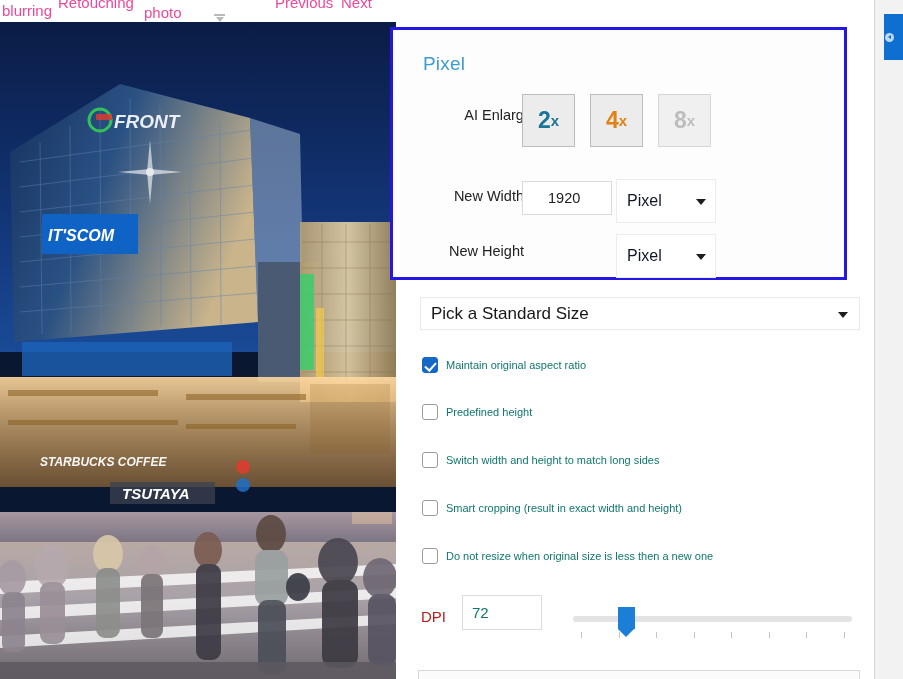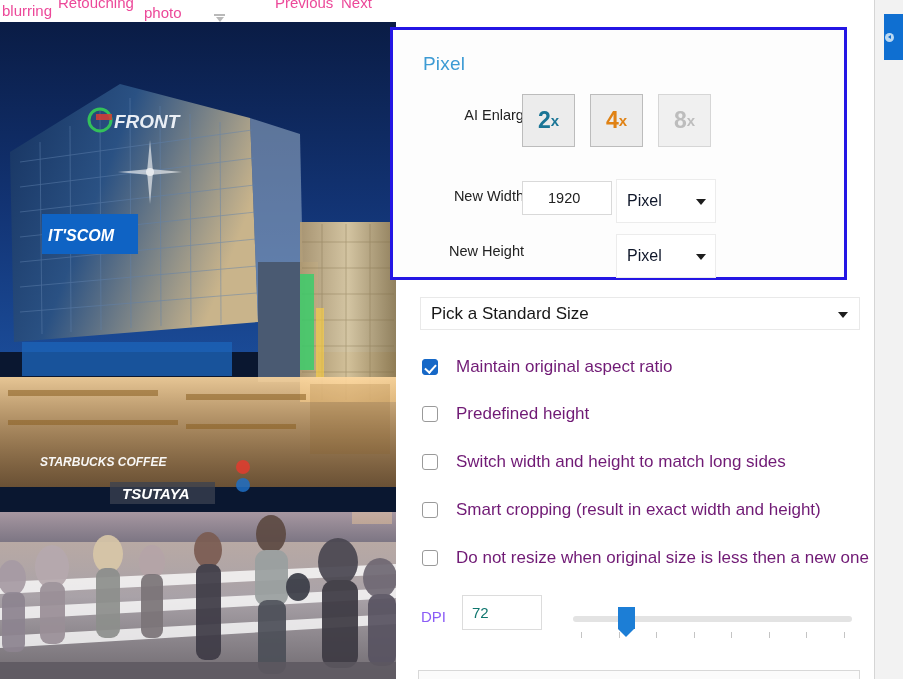--- a/index.html
+++ b/index.html
@@ -105,29 +105,29 @@
   .cbrow { position: absolute; left: 26px; display: flex; align-items: center; }
   .cbox {
     width: 16px; height: 16px; border: 1px solid #9a9a9a; border-radius: 3px;
     background: #fff; flex: 0 0 auto; position: relative;
   }
   .cbox.on { background: #1668c7; border-color: #1668c7; }
   .cbox.on::after {
     content: ""; position: absolute; left: 4px; top: 2px; width: 5px; height: 9px;
     border: solid #fff; border-width: 0 2px 2px 0; transform: rotate(42deg);
   }
-  .cbtext { margin-left: 18px; font-size: 17px; color: #701a75; white-space: nowrap; }
+  .cbtext { margin-left: 8px; font-size: 11px; color: #0f766e; white-space: nowrap; }
   .cb1 { top: 335px; }
   .cb2 { top: 382px; }
   .cb3 { top: 430px; }
   .cb4 { top: 478px; }
   .cb5 { top: 526px; }
 
   
-  .dpi-label { position: absolute; left: 25px; top: 586px; font-size: 15px; color: #8b5cf6; }
+  .dpi-label { position: absolute; left: 25px; top: 586px; font-size: 15px; color: #b91c1c; }
   .dpi-input {
     position: absolute; left: 66px; top: 573px; width: 80px; height: 35px;
     border: 1px solid #dcdcdc; background: #fff;
     display: flex; align-items: center; padding-left: 9px; font-size: 15px; color: #0f766e;
   }
   .slider-wrap { position: absolute; left: 177px; top: 585px; width: 279px; height: 36px; }
   .slider-track {
     position: absolute; left: 0; top: 9px; width: 279px; height: 6px;
     background: #e3e3e3; border-radius: 3px;
   }

